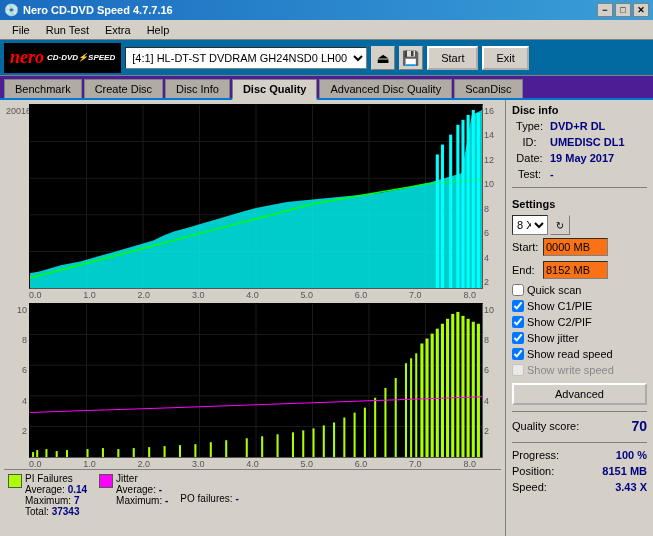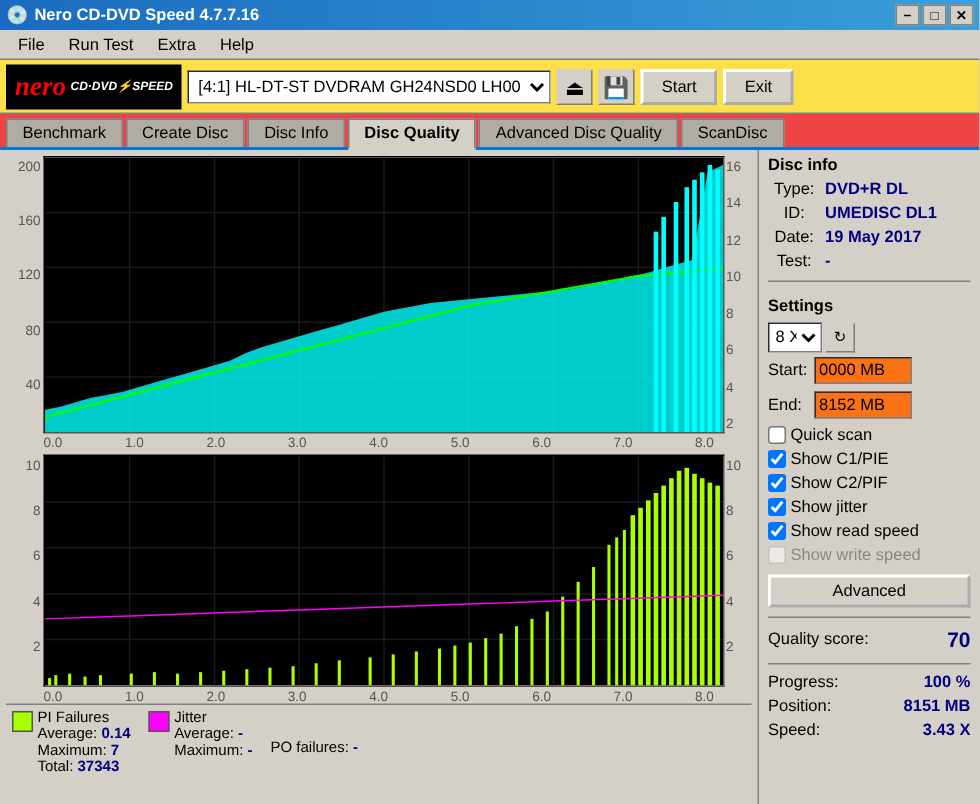--- a/index.html
+++ b/index.html
@@ -9,30 +9,30 @@
     .title-bar { background: linear-gradient(to right, #1a6bbf, #3a9fd8); color: white; height: 20px; display: flex; align-items: center; justify-content: space-between; padding: 0 4px; font-size: 11px; font-weight: bold; }
     .title-bar-left { display: flex; align-items: center; gap: 4px; }
     .title-bar-controls { display: flex; gap: 2px; }
     .tb-btn { width: 16px; height: 14px; background: #d4d0c8; border: 1px solid #808080; font-size: 9px; display: flex; align-items: center; justify-content: center; cursor: pointer; color: black; }
     
     
     .menu-bar { background: #d4d0c8; height: 20px; display: flex; align-items: center; padding: 0 4px; gap: 0; border-bottom: 1px solid #808080; }
     .menu-item { padding: 2px 8px; font-size: 11px; cursor: pointer; color: black; }
     
     
-    .toolbar { background: #fde047; height: 36px; display: flex; align-items: center; padding: 2px 4px; gap: 4px; border-bottom: 1px solid #808080; }
+    .toolbar { background: #0369a1; height: 36px; display: flex; align-items: center; padding: 2px 4px; gap: 4px; border-bottom: 1px solid #808080; }
     .nero-logo { background: black; color: white; padding: 2px 6px; font-size: 14px; font-weight: bold; font-style: italic; display: flex; align-items: center; height: 30px; }
     .nero-logo span { font-style: italic; }
     .drive-selector { height: 22px; border: 1px inset #808080; background: white; font-size: 11px; padding: 0 2px; min-width: 220px; }
     .toolbar-icon-btn { width: 24px; height: 24px; background: #d4d0c8; border: 1px outset #d4d0c8; display: flex; align-items: center; justify-content: center; cursor: pointer; font-size: 14px; }
     .start-btn { height: 24px; padding: 0 12px; background: #d4d0c8; border: 2px outset #fff; cursor: pointer; font-size: 11px; font-weight: normal; }
     .exit-btn { height: 24px; padding: 0 12px; background: #d4d0c8; border: 2px outset #fff; cursor: pointer; font-size: 11px; }
     
     
-    .tabs { background: #ef4444; display: flex; padding: 3px 4px 0; gap: 2px; border-bottom: 2px solid #0078d7; }
+    .tabs { background: #4c1d95; display: flex; padding: 3px 4px 0; gap: 2px; border-bottom: 2px solid #0078d7; }
     .tab { padding: 3px 10px; font-size: 11px; cursor: pointer; background: #b0acA4; border: 1px solid #808080; border-bottom: none; color: black; }
     .tab.active { background: #d4d0c8; border-bottom: 2px solid #d4d0c8; margin-bottom: -2px; z-index: 1; font-weight: bold; }
     
     
     .main-content { display: flex; background: #d4d0c8; height: calc(536px - 20px - 20px - 36px - 24px); }
     
     
     .chart-area { flex: 1; padding: 4px; display: flex; flex-direction: column; gap: 0; }
     
     
@@ -120,21 +120,21 @@
   <div class="tab">Advanced Disc Quality</div>
   <div class="tab">ScanDisc</div>
 </div>
 
 <div class="main-content">
 
   <div class="chart-area">
 
     <div style="display:flex; gap:0; align-items:stretch;">
 
-      <div style="width:25px; display:flex; flex-direction:column; justify-content:space-between; color:#555; font-size:9px; text-align:right; padding:2px 2px; height:185px;">
+      <div style="width:25px; display:flex; flex-direction:row; justify-content:space-between; color:#555; font-size:9px; text-align:right; padding:2px 2px; height:185px;">
         <span>200</span>
         <span>160</span>
         <span>120</span>
         <span>80</span>
         <span>40</span>
         <span></span>
       </div>
 
       <div style="flex:1; position:relative;">
         <svg width="100%" height="185" viewBox="0 0 440 185" preserveAspectRatio="none" style="border: 1px inset #555; display:block;">

